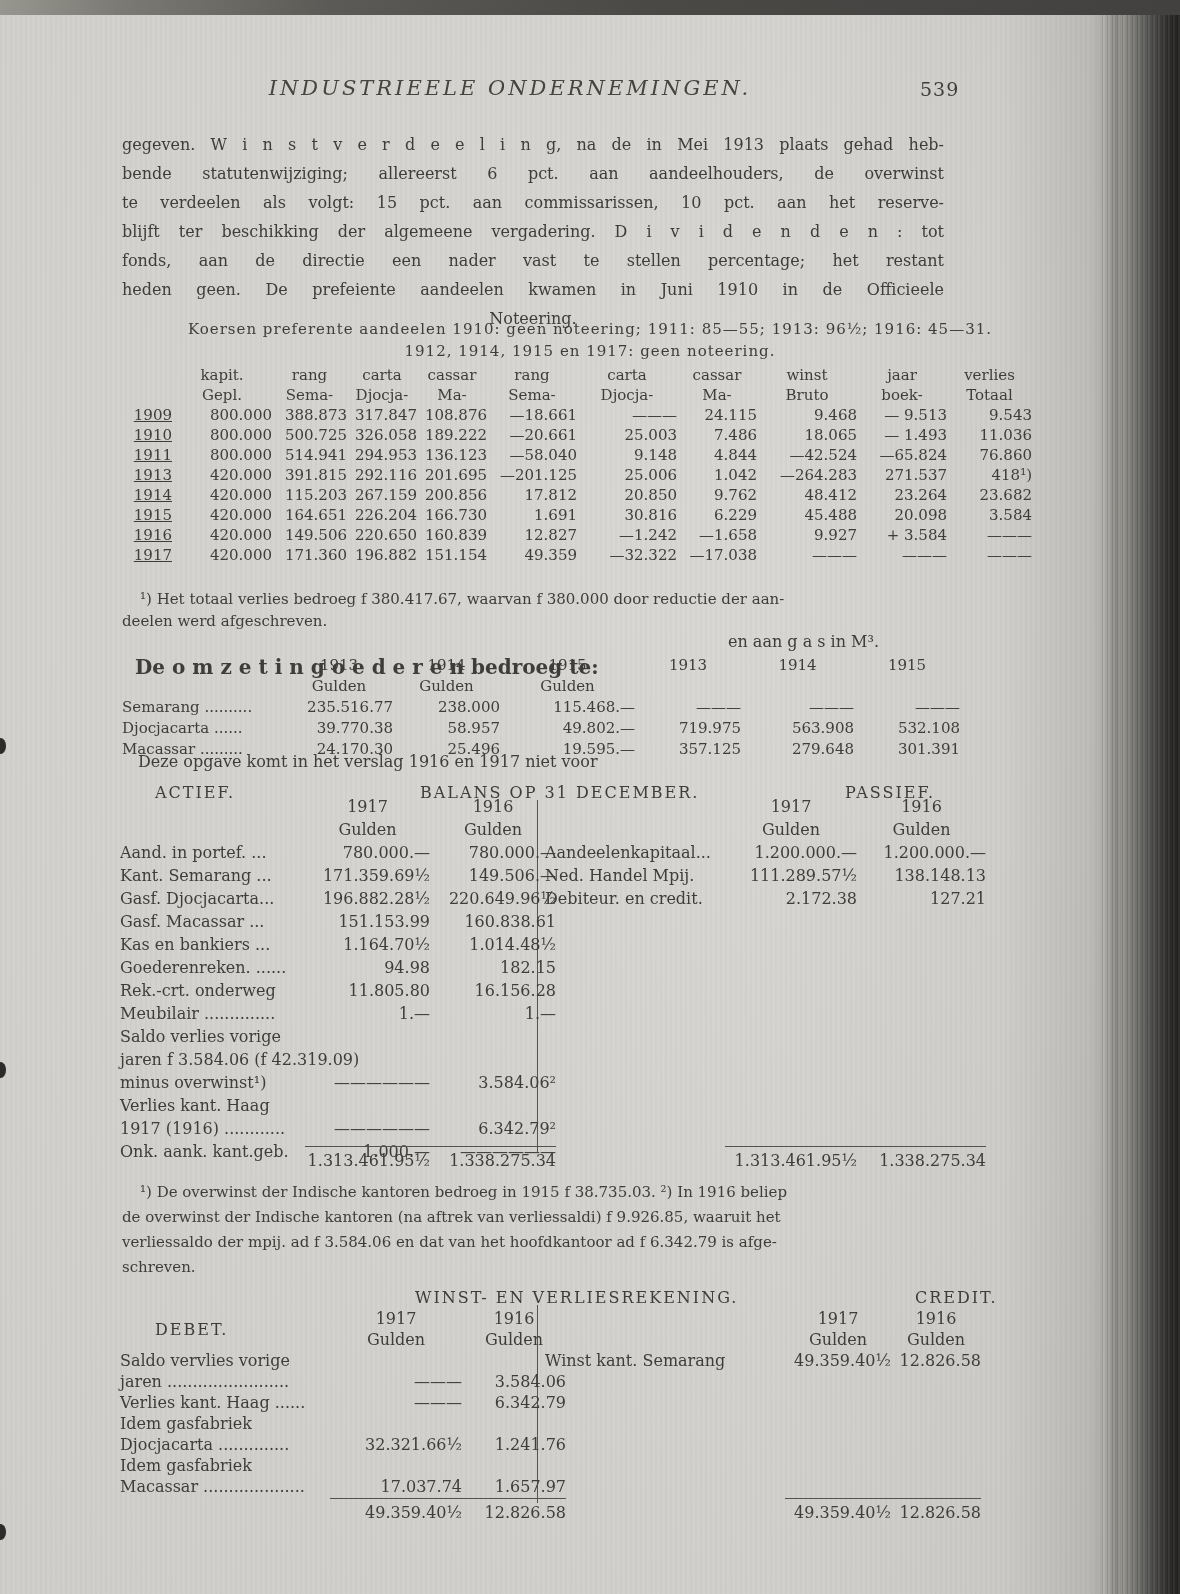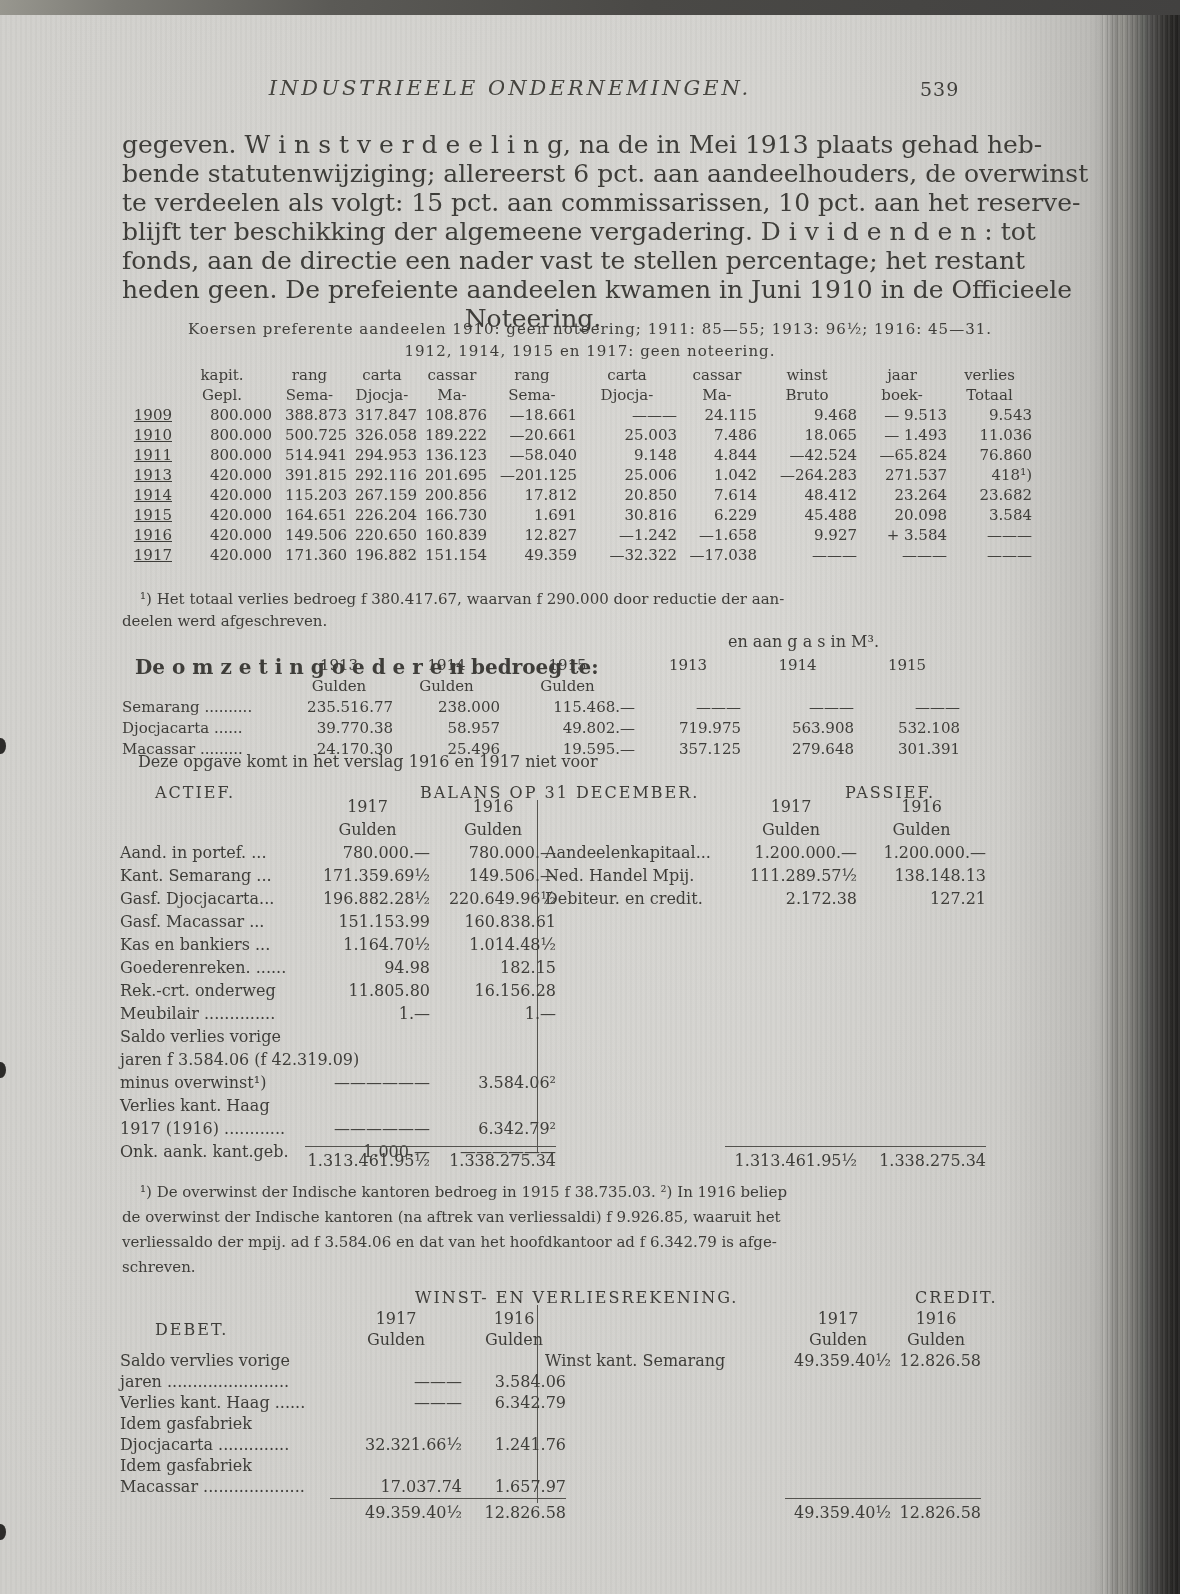--- a/index.html
+++ b/index.html
@@ -16,21 +16,21 @@
          background:linear-gradient(95deg,#98978f 0%,#7b7a74 10%,#5b5a56 28%,#4a4946 55%,#424140 100%);}
   .binding{position:absolute;right:0;top:0;width:78px;height:100%;z-index:2;
          background:linear-gradient(90deg,#b3b2ae 0px,#9e9d99 8px,#8b8a86 14px,#95948e 20px,#83827e 27px,
                     #74736f 34px,#626460 41px,#525150 48px,#454442 55px,#373634 62px,#2b2a28 69px,#222120 78px);}
   .binding::after{content:"";position:absolute;inset:0;
          background:repeating-linear-gradient(90deg,rgba(0,0,0,0.12) 0 1px,rgba(255,255,255,0.05) 1px 3px,rgba(0,0,0,0.02) 3px 5px);}
   .edge-mark{position:absolute;left:-5px;width:11px;height:16px;border-radius:50%;background:#2d2c2a;z-index:4;}
   .abs{position:absolute;}
   .title{font-style:italic;letter-spacing:3px;font-size:21px;color:#45443f;text-align:center;}
   .pageno{font-size:19px;letter-spacing:1px;}
-  .para{font-size:25px;line-height:29px;width:822px;}
+  .para{font-size:16px;line-height:29px;width:822px;}
   .jline{text-align:justify;text-align-last:justify;white-space:nowrap;}
   .lastline{text-align:center;}
   .small{font-size:15px;line-height:20px;}
   .center{text-align:center;}
   table{border-collapse:collapse;table-layout:fixed;}
   td{padding:0;white-space:nowrap;overflow:visible;font-size:15px;}
   thead td{text-align:center;}
   tbody td{text-align:right;}
   tbody td:first-child{text-align:left;}
   .t-results td{line-height:20px;}
@@ -167,21 +167,21 @@
           <td>418¹)</td>
         </tr>
         <tr>
           <td>1914</td>
           <td>420.000</td>
           <td>115.203</td>
           <td>267.159</td>
           <td>200.856</td>
           <td>17.812</td>
           <td>20.850</td>
-          <td>7.614</td>
+          <td>9.762</td>
           <td>48.412</td>
           <td>23.264</td>
           <td>23.682</td>
         </tr>
         <tr>
           <td>1915</td>
           <td>420.000</td>
           <td>164.651</td>
           <td>226.204</td>
           <td>166.730</td>
@@ -215,21 +215,21 @@
           <td>—32.322</td>
           <td>—17.038</td>
           <td>———</td>
           <td>———</td>
           <td>———</td>
         </tr>
       </tbody>
   </table>
 
   <div class="abs fnote" style="left:122px;top:588px;line-height:22px;z-index:5;">
-    <div style="text-indent:18px;">¹) Het totaal verlies bedroeg f 380.417.67, waarvan f 290.000 door reductie der aan-</div>
+    <div style="text-indent:18px;">¹) Het totaal verlies bedroeg f 380.417.67, waarvan f 380.000 door reductie der aan-</div>
     <div>deelen werd afgeschreven.</div>
   </div>
 
   <div class="abs small" style="left:135px;top:657px;font-size:20px;z-index:5;font-weight:bold;">De  o m z e t   i n   g o e d e r e n   bedroeg te:</div>
   <div class="abs small" style="left:700px;top:632px;font-size:16px;z-index:5;margin-left:28px;">en aan  g a s  in M³.</div>
   <table class="abs t-omzet" style="left:122px;top:655px;width:838px;z-index:5;">
     <colgroup>
         <col style="width:163px">
         <col style="width:108px">
         <col style="width:107px">

